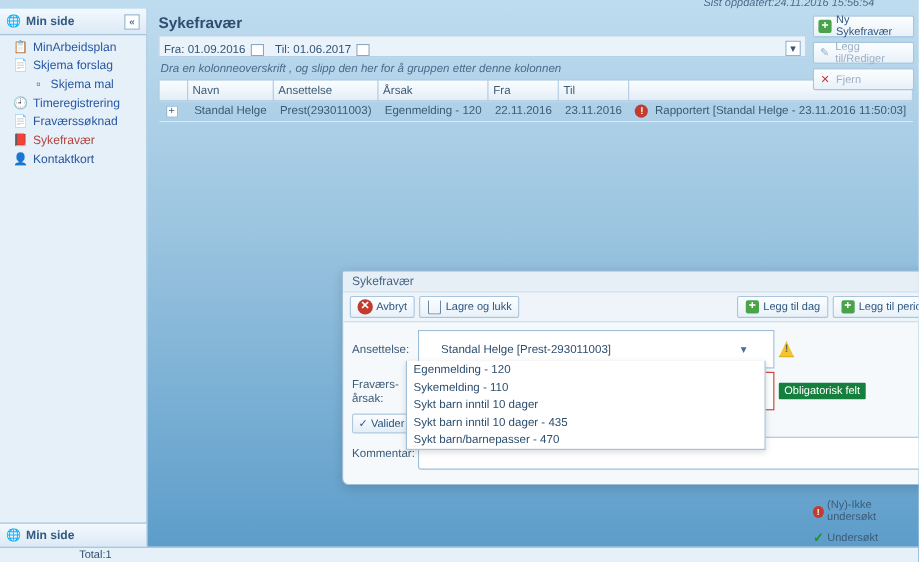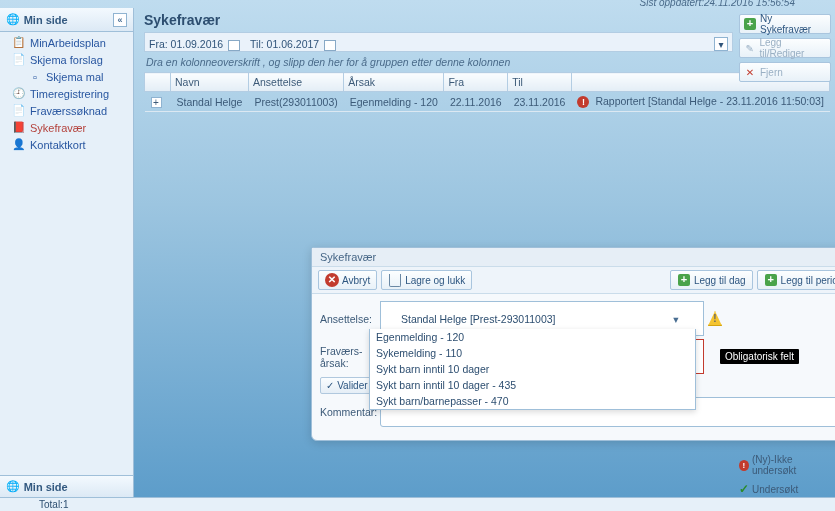--- a/index.html
+++ b/index.html
@@ -26,21 +26,21 @@
   .filter-row { background: #eaf2fa; border: 1px solid #b3cde3; height: 20px; display:flex; align-items:flex-end; padding:0 4px; font-size:10.5px; color:#30547a;}
   .filter-row .seg { margin-right: 10px; }
   .filter-row .calico { display:inline-block; width:12px; height:11px; border:1px solid #88a9c6; background:#fff; margin-left:2px; vertical-align:middle;}
   .filter-row .cfg { margin-left:auto; width:14px; height:14px; border:1px solid #8fb3d1; background:#fefeff; display:flex; align-items:center; justify-content:center; font-size:10px; cursor:pointer;}
   .group-hint { font-size: 10.5px; color: #4a6b8a; padding: 4px 2px; font-style: italic; }
   table.grid { width: 100%; border-collapse: collapse; font-size: 10.5px; }
   table.grid th { background: linear-gradient(#fafdff,#e3edf6); border: 1px solid #b3cde3; text-align: left; padding: 3px 4px; font-weight: normal; color:#3c5a78; }
   table.grid td { border-bottom: 1px solid #dce8f2; padding: 3px 6px; color:#3c5a78; white-space: nowrap; }
   .expander { display:inline-block; width:11px; height:11px; border:1px solid #8fb3d1; background:#fff; text-align:center; line-height:9px; font-size:10px; margin-right:3px; cursor:pointer;}
   .status-ico { display:inline-block; width:12px;height:12px; border-radius:50%; background:#c23b2e; color:#fff; font-size:9px; text-align:center; line-height:12px; margin-right:3px; font-weight:bold;}
-  .bottom-total { border-top:1px solid #9fbfd9; background:#e6f0f9; height:14px; font-size:10px; padding:0 10px 0 39px; display:flex; align-items:center; color:#2d4e70;}
+  .bottom-total { border-top:1px solid #9fbfd9; background:#e6f0f9; height:14px; font-size:10px; padding:0 10px 0 72px; display:flex; align-items:center; color:#2d4e70;}
   .rightpane { width: 98px; padding: 6px 4px 0 2px; display:flex; flex-direction:column; gap:4px;}
   .rbtn { border:1px solid #a9c5de; background:linear-gradient(#fcfeff,#e8f1f8); height:20px; display:flex; align-items:center; padding:0 4px; font-size:10px; color:#2d5680; cursor:pointer; border-radius:2px;}
   .rbtn.disabled { color:#9ab0c4; }
   .rbtn .ricon { width:12px; height:12px; margin-right:4px; display:inline-flex; align-items:center; justify-content:center;}
   .rspacer { flex:1; }
   .rlegend { font-size:10px; color:#3c5a78; display:flex; align-items:center; gap:3px; padding:1px 0;}
   .rlegend .dot-red { width:11px;height:11px;border-radius:50%; background:#c23b2e; color:#fff; font-size:8px; text-align:center; line-height:11px; font-weight:bold;}
   .rlegend .check { color:#2a8a2a; font-weight:bold; font-size:12px;}
   
   .dialog { position: absolute; left: 167px; top: 135px; width: 552px; border:1px solid #9fbfd9; background:#f6f9fc; box-shadow: 0 2px 10px rgba(0,0,0,0.15); border-radius:3px 3px 6px 6px;}
@@ -52,21 +52,21 @@
   .save-ico { width:12px;height:13px; border:1px solid #6a88a4; border-top:none; border-radius:0 0 2px 2px; position:relative; display:inline-block;}
   .plus-ico { width:12px;height:12px; background:#4aa34a; color:#fff; font-size:11px; text-align:center; line-height:11px; font-weight:bold; border-radius:2px;}
   .dlg-toolbar .spacer { flex:1; }
   .dlg-body { padding: 4px 8px 10px 8px; }
   .frow { display:flex; align-items:center; margin:3px 0; }
   .flabel { width: 60px; font-size:10.5px; color:#3c5a78;}
   .fselect { flex:1; height:35px; border:1px solid #9fbfd9; background:#fff; display:flex; align-items:center; padding:0 20px; font-size:10.5px; color:#2d4e70; position:relative;}
   .fselect.err { border-color:#c23b2e; }
   .fselect .dd { margin-left:auto; width:14px; text-align:center; color:#486d91; cursor:pointer;}
   .warn { width:14px;height:15px; margin-left:4px; background:#f4c430; display:flex; align-items:center; justify-content:center; color:#666; font-size:10px; font-weight:bold; border:1px solid #d4a40e; clip-path: polygon(50% 0, 100% 100%, 0 100%);}
-  .oblig { background:#000000; color:#fff; font-size:10px; padding:2px 5px; margin-left:16px; border-radius:1px;}
+  .oblig { background:#15803d; color:#fff; font-size:10px; padding:2px 5px; margin-left:4px; border-radius:1px;}
   .valider { border:1px solid #b0c8de; background:linear-gradient(#fafdff,#e5eef6); padding:2px 5px; font-size:10px; color:#2d5680; cursor:pointer; border-radius:2px;}
   .ftext { flex:1; height:30px; border:1px solid #9fbfd9; background:#fff; border-radius:3px;}
   .dropdown-list { position:absolute; left:225px; top:217px; width:327px; background:#fff; border:1px solid #9fbfd9; border-top:none; box-shadow:0 2px 6px rgba(0,0,0,0.15); z-index:5;}
   .dropdown-list .opt { padding:2px 6px; font-size:10.5px; color:#2d4e70; cursor:pointer;}
   .dlg-wrap { position:relative; }
 </style>
 </head>
 <body>
 
 <div class="app">

